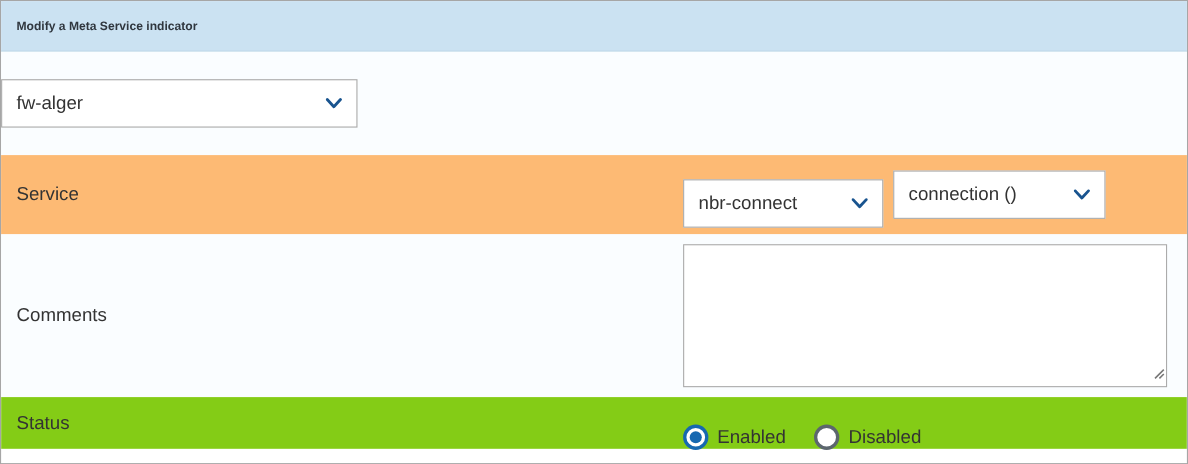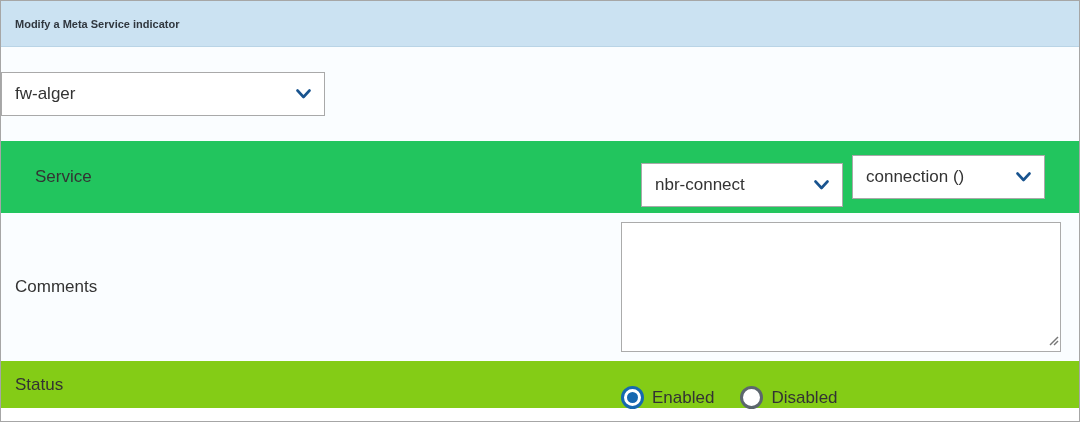--- a/index.html
+++ b/index.html
@@ -25,21 +25,21 @@
     padding-left: 14px;
     font-size: 11px;
     font-weight: bold;
     color: #30373f;
   }
   .form-row {
     display: flex;
     align-items: center;
   }
   .row-host     { height: 94px;  background: #fafdff; }
-  .row-service  { height: 72px;  background: #22c55e; padding-left: 20px; }
+  .row-service  { height: 72px;  background: #fdba74; }
   .row-comments { height: 148px; background: #fafdff; }
   .row-status   { height: 47px;  background: #84cc16; }
   .row-label {
     width: 620px;
     padding-left: 14px;
     font-size: 17px;
     color: #333333;
     flex-shrink: 0;
   }
   .required-star {
@@ -59,21 +59,21 @@
     border: 1px solid #a9a9a9;
     display: flex;
     align-items: center;
     justify-content: space-between;
     padding: 0 13px;
     font-size: 17px;
     color: #333333;
     cursor: pointer;
   }
   .select-host    { width: 324px; align-items: center; }
-  .select-service { width: 202px; margin-top: 16px; }
+  .select-service { width: 182px; margin-top: 16px; }
   .select-metric  { width: 193px; }
   .chevron { flex-shrink: 0; margin-left: 10px; display: inline-flex; }
   
   .textarea-wrap { position: relative; }
   .comments-textarea {
     width: 440px;
     height: 130px;
     background: #ffffff;
     border: 1px solid #ababab;
     resize: none;

